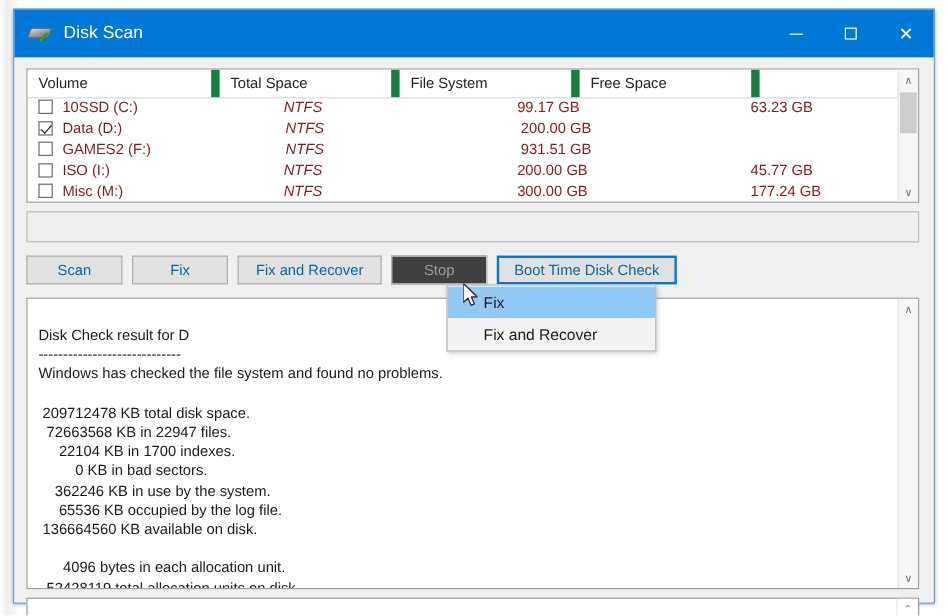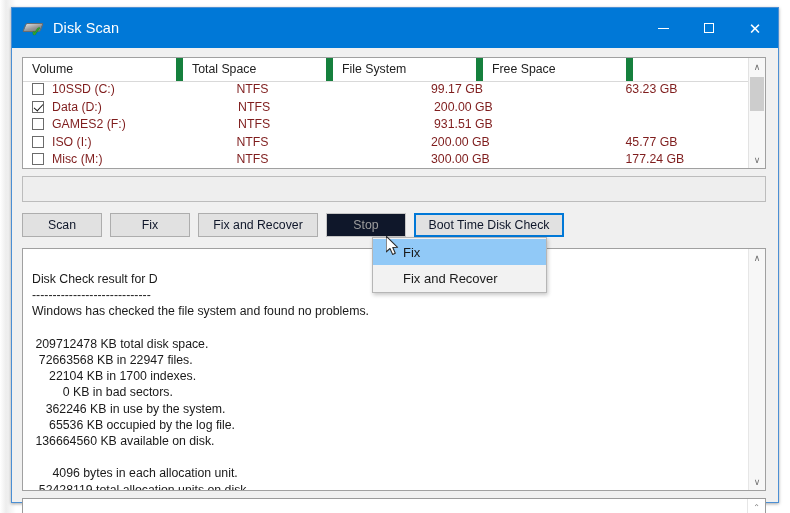--- a/index.html
+++ b/index.html
@@ -121,21 +121,21 @@
   .vol-rows { }
   .vol-row {
     display: flex;
     height: 17.5px;
     align-items: flex-start;
     font-size: 12.3px;
     color: #7f1d1d;
     gap: 46px;
   }
   .vr-c1 { width: 160px; display: flex; align-items: center; padding-left: 9px; box-sizing: border-box; }
-  .vr-c2 { width: 150px; padding-left: 9px; box-sizing: border-box; }
+  .vr-c2 { width: 150px; padding-left: 9px; box-sizing: border-box; font-style: italic; }
   .vr-c3 { width: 150px; padding-left: 9px; box-sizing: border-box; }
   .vr-c4 { width: 150px; padding-left: 9px; box-sizing: border-box; }
   .cbx {
     width: 12px; height: 12px;
     border: 1px solid #6b6b6b;
     background: #fff;
     box-sizing: border-box;
     margin-right: 8px;
     position: relative;
     flex: none;
@@ -186,25 +186,25 @@
     height: 24px;
   }
   .btn {
     position: absolute;
     top: 0;
     height: 24px;
     background: #e1e1e1;
     border: 1px solid #adadad;
     box-sizing: border-box;
     font-size: 12.3px;
-    color: #0f172a;
+    color: #0369a1;
     display: flex; align-items: center; justify-content: center;
     cursor: default;
   }
-  .btn.disabled { color: #9d9d9d; background: #0f172a; border-color: #c6c6c6; }
+  .btn.disabled { color: #9d9d9d; background: #404040; border-color: #c6c6c6; }
   .btn.focused {
     background: #e1e1e1;
     border: 2px solid #0078d7;
   }
   .b1 { left: 0px;   width: 80px; }
   .b2 { left: 88px;  width: 80px; }
   .b3 { left: 176px; width: 120px; }
   .b4 { left: 304px; width: 80px; }
   .b5 { left: 392px; width: 150px; }
 

